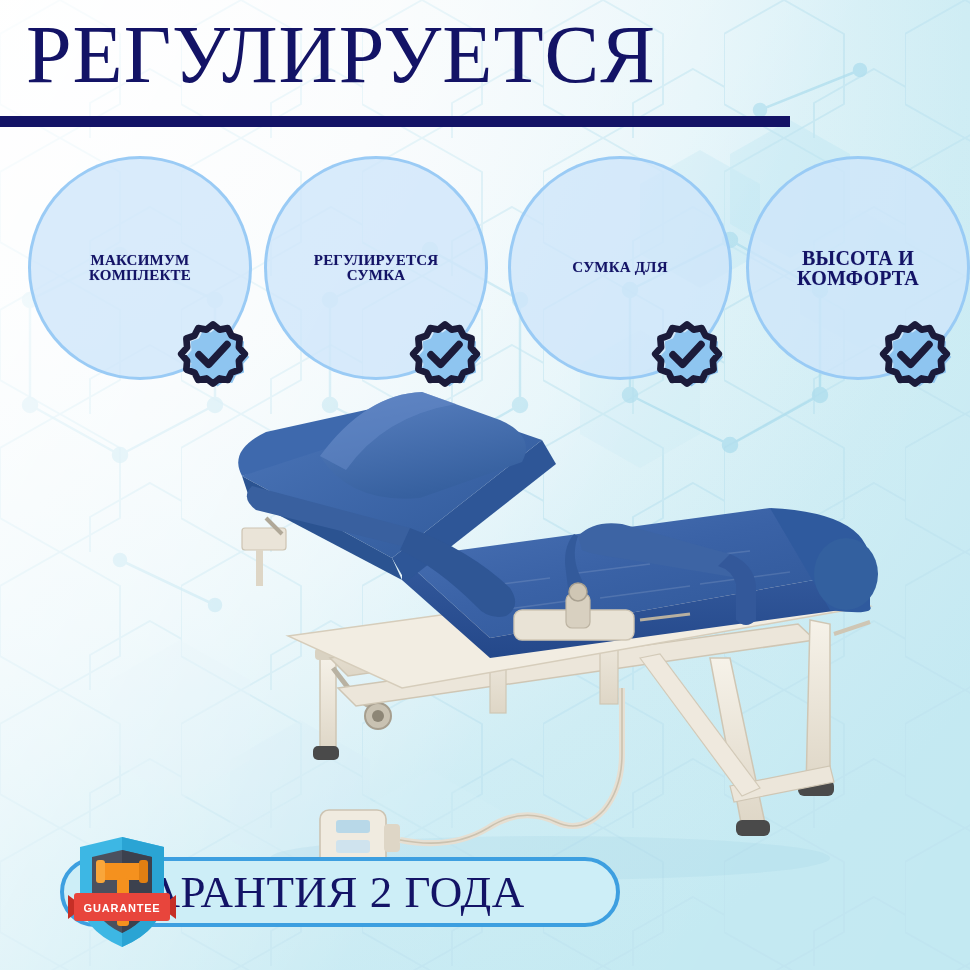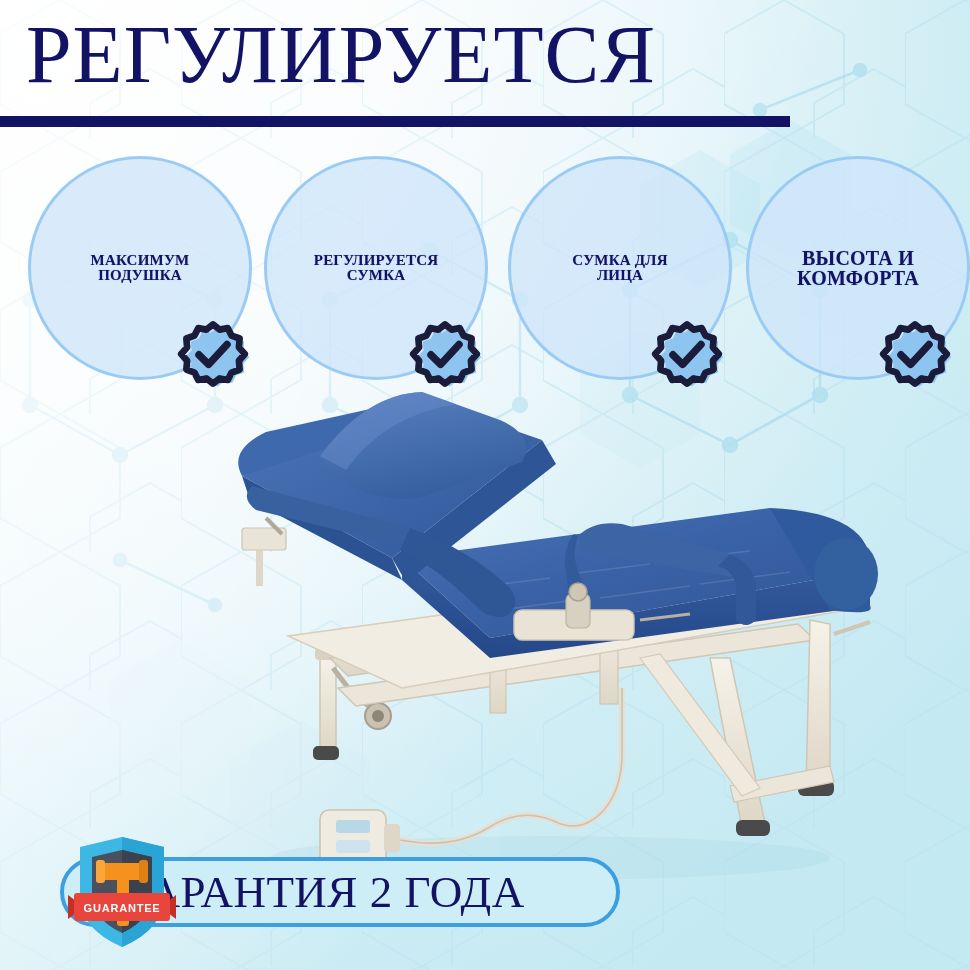--- a/index.html
+++ b/index.html
@@ -163,21 +163,21 @@
     <span class="title">РЕГУЛИРУЕТСЯ</span>
     <div class="title-rule"></div>
   </div>
 
   <div class="features">
 
     <div class="feature" id="feat0">
       <div class="circle"></div>
       <div class="flabel">
         <div>МАКСИМУМ</div>
-        <div>ПОДУШКА</div>
+        <div>КОМПЛЕКТЕ</div>
       </div>
       <svg class="chk" viewBox="0 0 100 100">
         <polygon points="56,10 65,17 76,15 81,25 92,29 91,41 99,50 91,59 92,71 81,75 76,85 65,83 56,90 47,83 36,85 31,75 20,71 21,59 13,50 21,41 20,29 31,25 36,15 47,17" fill="#8ec5f0"></polygon>
         <polygon points="50,6 59,13 70,11 75,21 86,25 85,37 93,46 85,55 86,67 75,71 70,81 59,79 50,86 41,79 30,81 25,71 14,67 15,55 7,46 15,37 14,25 25,21 30,11 41,13" fill="none" stroke="#1b1b3a" stroke-width="9" stroke-linejoin="round"></polygon>
         <path d="M31 47 L44 60 L69 33" fill="none" stroke="#1b1b3a" stroke-width="10" stroke-linecap="round" stroke-linejoin="round"></path>
       </svg>
     </div>
 
     <div class="feature" id="feat1">
       <div class="circle"></div>
@@ -189,21 +189,20 @@
         <polygon points="56,10 65,17 76,15 81,25 92,29 91,41 99,50 91,59 92,71 81,75 76,85 65,83 56,90 47,83 36,85 31,75 20,71 21,59 13,50 21,41 20,29 31,25 36,15 47,17" fill="#8ec5f0"></polygon>
         <polygon points="50,6 59,13 70,11 75,21 86,25 85,37 93,46 85,55 86,67 75,71 70,81 59,79 50,86 41,79 30,81 25,71 14,67 15,55 7,46 15,37 14,25 25,21 30,11 41,13" fill="none" stroke="#1b1b3a" stroke-width="9" stroke-linejoin="round"></polygon>
         <path d="M31 47 L44 60 L69 33" fill="none" stroke="#1b1b3a" stroke-width="10" stroke-linecap="round" stroke-linejoin="round"></path>
       </svg>
     </div>
 
     <div class="feature" id="feat2">
       <div class="circle"></div>
       <div class="flabel">
         <div>СУМКА ДЛЯ</div>
-        <div>ЛИЦА</div>
       </div>
       <svg class="chk" viewBox="0 0 100 100">
         <polygon points="56,10 65,17 76,15 81,25 92,29 91,41 99,50 91,59 92,71 81,75 76,85 65,83 56,90 47,83 36,85 31,75 20,71 21,59 13,50 21,41 20,29 31,25 36,15 47,17" fill="#8ec5f0"></polygon>
         <polygon points="50,6 59,13 70,11 75,21 86,25 85,37 93,46 85,55 86,67 75,71 70,81 59,79 50,86 41,79 30,81 25,71 14,67 15,55 7,46 15,37 14,25 25,21 30,11 41,13" fill="none" stroke="#1b1b3a" stroke-width="9" stroke-linejoin="round"></polygon>
         <path d="M31 47 L44 60 L69 33" fill="none" stroke="#1b1b3a" stroke-width="10" stroke-linecap="round" stroke-linejoin="round"></path>
       </svg>
     </div>
 
     <div class="feature" id="feat3">
       <div class="circle"></div>

